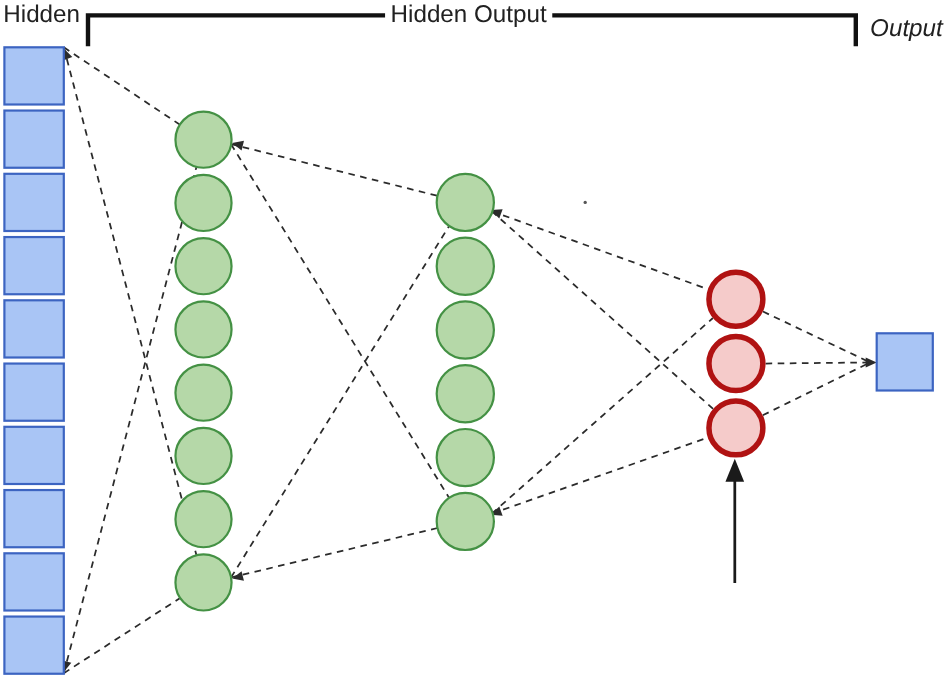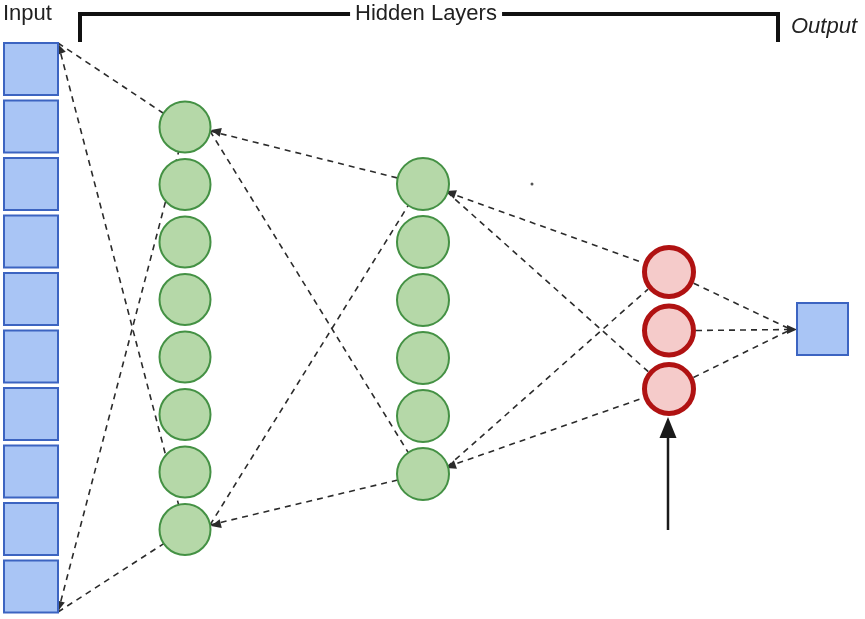--- a/index.html
+++ b/index.html
@@ -88,16 +88,16 @@
       <circle cx="423" cy="416" r="26" fill="#b5d8a8" stroke="#449144" stroke-width="2"></circle>
       <circle cx="423" cy="474" r="26" fill="#b5d8a8" stroke="#449144" stroke-width="2"></circle>
       <circle cx="669" cy="272" r="24.5" fill="#f5cbca" stroke="#b01212" stroke-width="5"></circle>
       <circle cx="669" cy="330.5" r="24.5" fill="#f5cbca" stroke="#b01212" stroke-width="5"></circle>
       <circle cx="669" cy="389" r="24.5" fill="#f5cbca" stroke="#b01212" stroke-width="5"></circle>
       <rect x="797" y="303" width="51" height="52" fill="#a9c5f5" stroke="#3c64c1" stroke-width="2"></rect>
       <line x1="668" y1="530" x2="668" y2="437" stroke="#1a1a1a" stroke-width="2.5"></line>
       <path d="M668,417 L659.5,438 L676.5,438 Z" fill="#1a1a1a"></path>
       <circle cx="532" cy="184" r="1.5" fill="#555555"></circle>
     </svg>
-  <div class="lbl lbl-input">Input</div>
-  <div class="lbl lbl-hidden">Hidden Layers</div>
+  <div class="lbl lbl-input">Hidden</div>
+  <div class="lbl lbl-hidden">Hidden Output</div>
   <div class="lbl lbl-output">Output</div>
 </div>
 
 </body></html>

